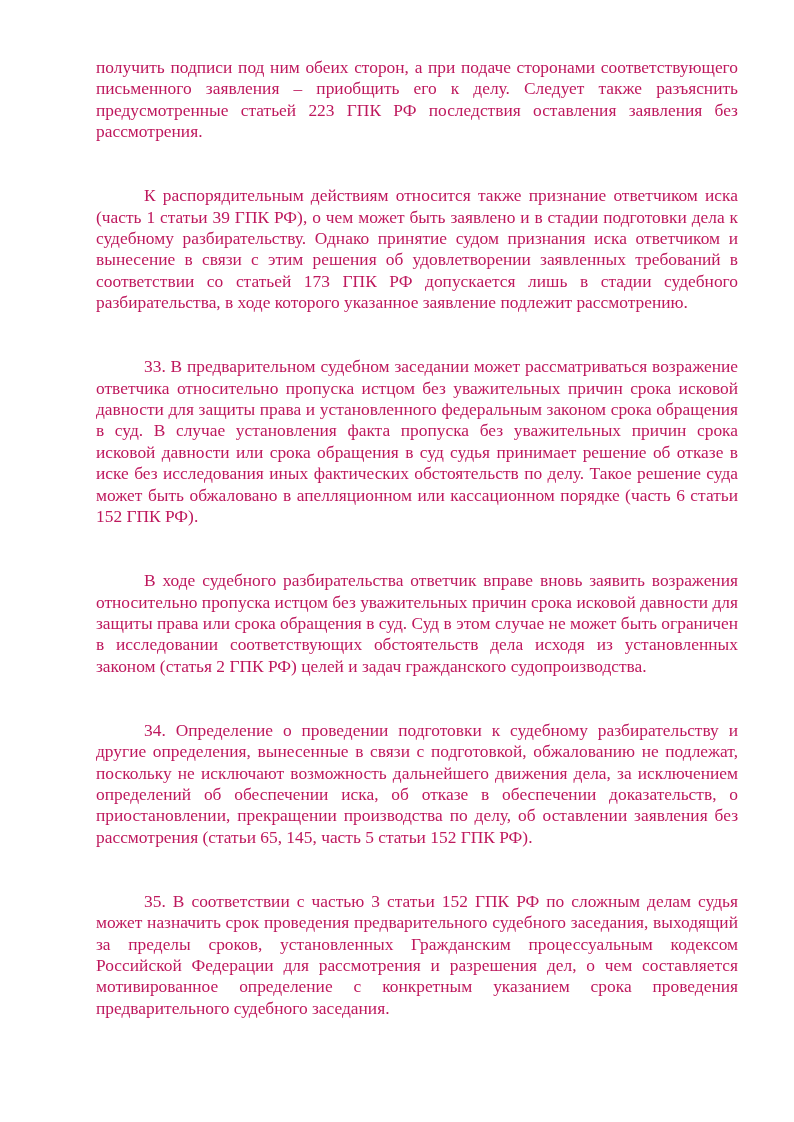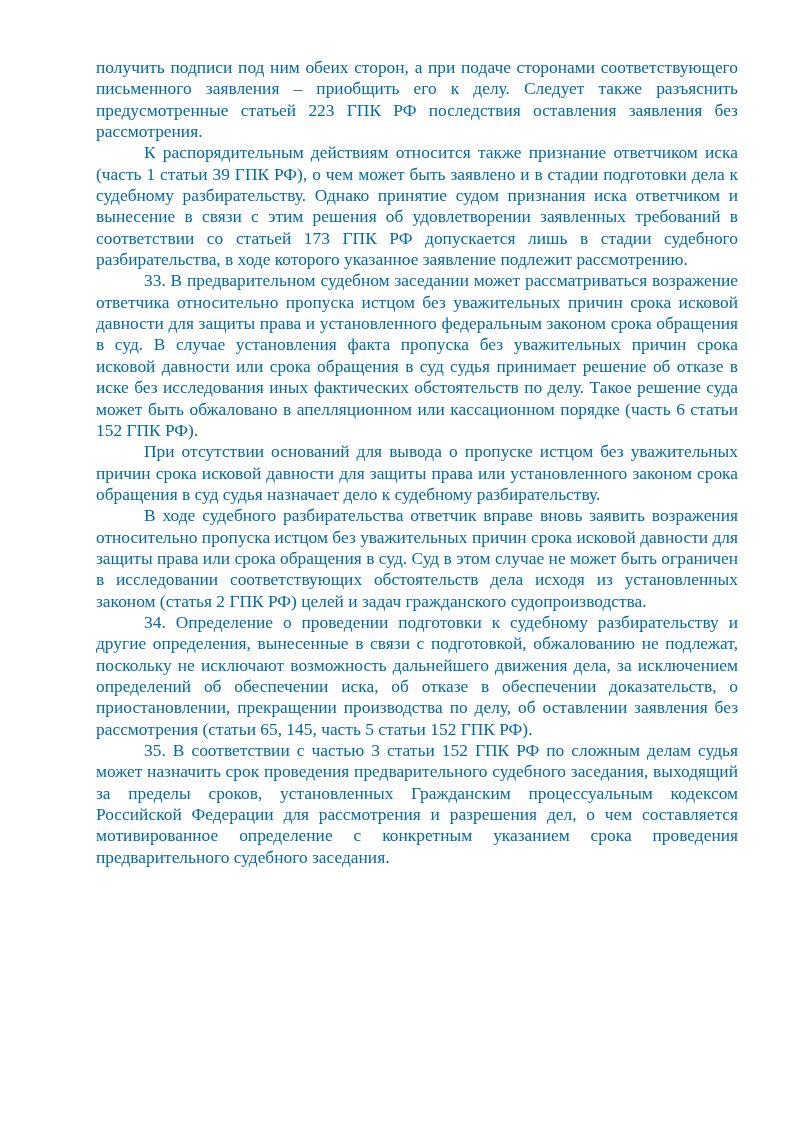--- a/index.html
+++ b/index.html
@@ -14,36 +14,36 @@
     overflow: hidden;
   }
   .page {
     position: absolute;
     left: 96px;
     top: 57px;
     width: 642px;
     font-family: "Liberation Serif", serif;
     font-size: 17.4px;
     line-height: 21.35px;
-    color: #0369a1;
+    color: #be185d;
   }
   .para {
     margin: 0;
     text-align: justify;
     text-align-last: left;
     hyphens: none;
   }
   .indent {
     text-indent: 48px;
+    margin-top: 43px;
   }
 </style>
 </head>
 <body>
 
 <div class="page">
   <p class="para">получить подписи под ним обеих сторон, а при подаче сторонами соответствующего письменного заявления – приобщить его к делу. Следует также разъяснить предусмотренные статьей 223 ГПК РФ последствия оставления заявления без рассмотрения.</p>
   <p class="para indent">К распорядительным действиям относится также признание ответчиком иска (часть 1 статьи 39 ГПК РФ), о чем может быть заявлено и в стадии подготовки дела к судебному разбирательству. Однако принятие судом признания иска ответчиком и вынесение в связи с этим решения об удовлетворении заявленных требований в соответствии со статьей 173 ГПК РФ допускается лишь в стадии судебного разбирательства, в ходе которого указанное заявление подлежит рассмотрению.</p>
   <p class="para indent">33. В предварительном судебном заседании может рассматриваться возражение ответчика относительно пропуска истцом без уважительных причин срока исковой давности для защиты права и установленного федеральным законом срока обращения в суд. В случае установления факта пропуска без уважительных причин срока исковой давности или срока обращения в суд судья принимает решение об отказе в иске без исследования иных фактических обстоятельств по делу. Такое решение суда может быть обжаловано в апелляционном или кассационном порядке (часть 6 статьи 152 ГПК РФ).</p>
-  <p class="para indent">При отсутствии оснований для вывода о пропуске истцом без уважительных причин срока исковой давности для защиты права или установленного законом срока обращения в суд судья назначает дело к судебному разбирательству.</p>
   <p class="para indent">В ходе судебного разбирательства ответчик вправе вновь заявить возражения относительно пропуска истцом без уважительных причин срока исковой давности для защиты права или срока обращения в суд. Суд в этом случае не может быть ограничен в исследовании соответствующих обстоятельств дела исходя из установленных законом (статья 2 ГПК РФ) целей и задач гражданского судопроизводства.</p>
   <p class="para indent">34. Определение о проведении подготовки к судебному разбирательству и другие определения, вынесенные в связи с подготовкой, обжалованию не подлежат, поскольку не исключают возможность дальнейшего движения дела, за исключением определений об обеспечении иска, об отказе в обеспечении доказательств, о приостановлении, прекращении производства по делу, об оставлении заявления без рассмотрения (статьи 65, 145, часть 5 статьи 152 ГПК РФ).</p>
   <p class="para indent">35. В соответствии с частью 3 статьи 152 ГПК РФ по сложным делам судья может назначить срок проведения предварительного судебного заседания, выходящий за пределы сроков, установленных Гражданским процессуальным кодексом Российской Федерации для рассмотрения и разрешения дел, о чем составляется мотивированное определение с конкретным указанием срока проведения предварительного судебного заседания.</p>
 </div>
 
 </body></html>

